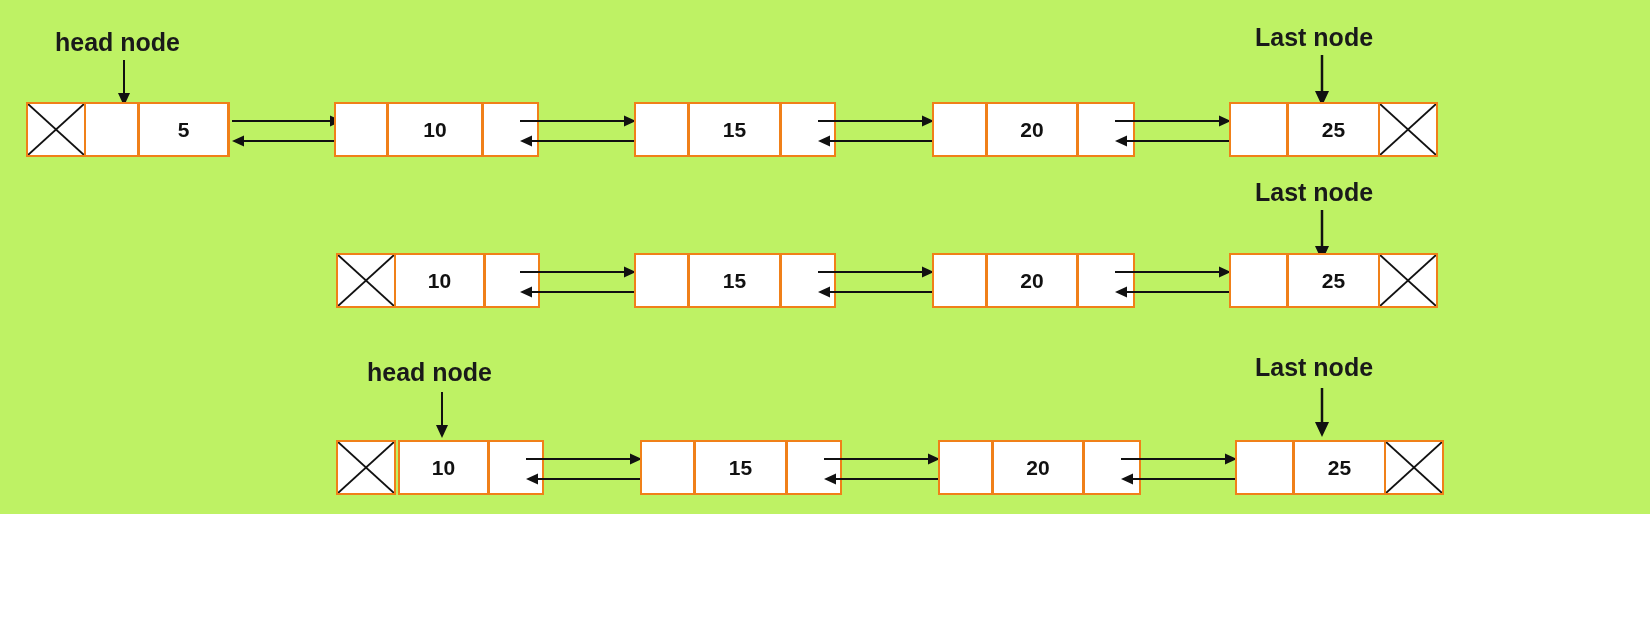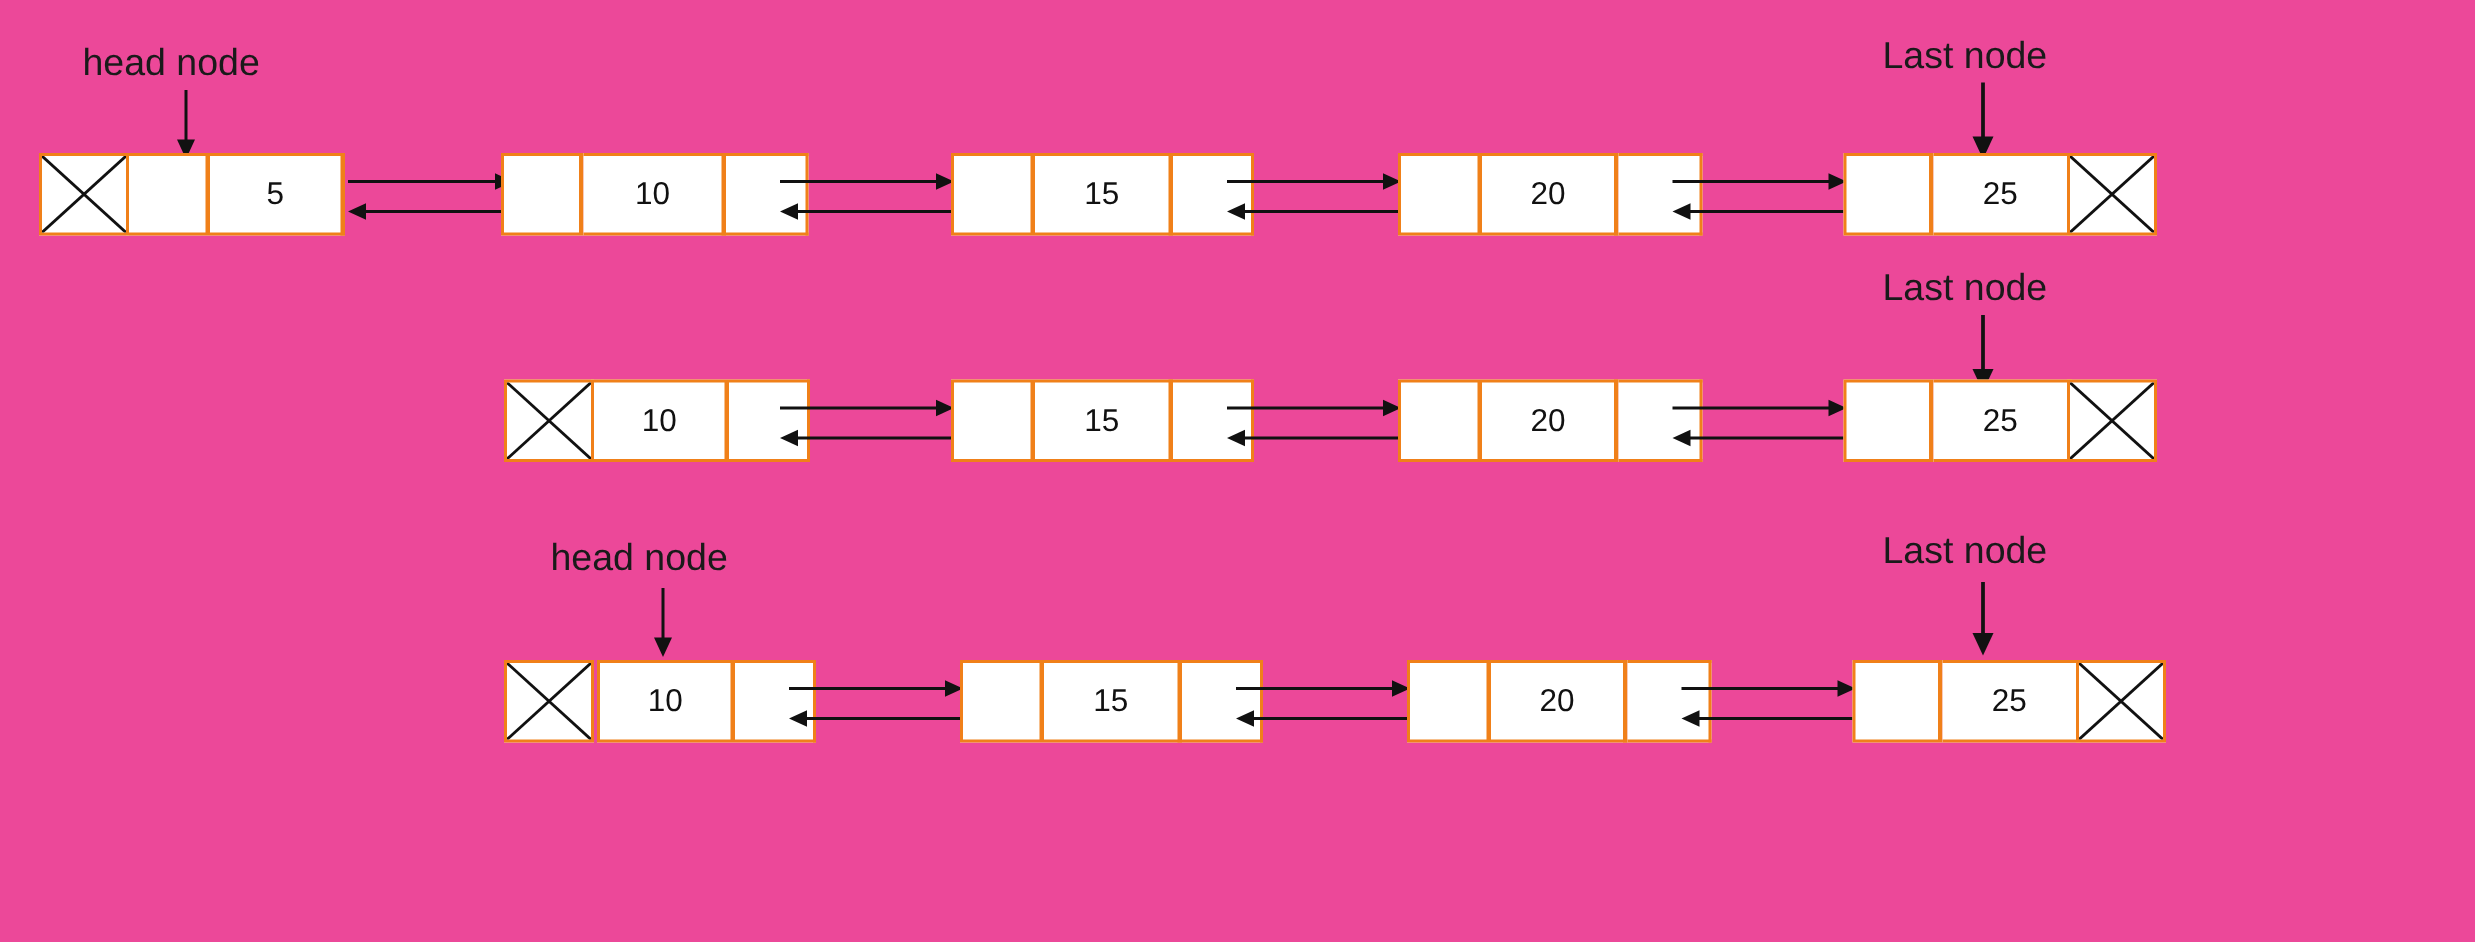--- a/index.html
+++ b/index.html
@@ -6,23 +6,24 @@
     margin: 0;
     padding: 0;
     background: #ffffff;
   }
   body {
     font-family: "Liberation Sans", sans-serif;
   }
   #canvas {
     position: relative;
     width: 1650px;
-    height: 628px;
-    background: #ec4899;
+    height: 514px;
+    background: #bef264;
     overflow: hidden;
+    font-weight: bold;
   }
 
   
   .row {
     position: absolute;
     height: 120px;
   }
 
   
   .node {

